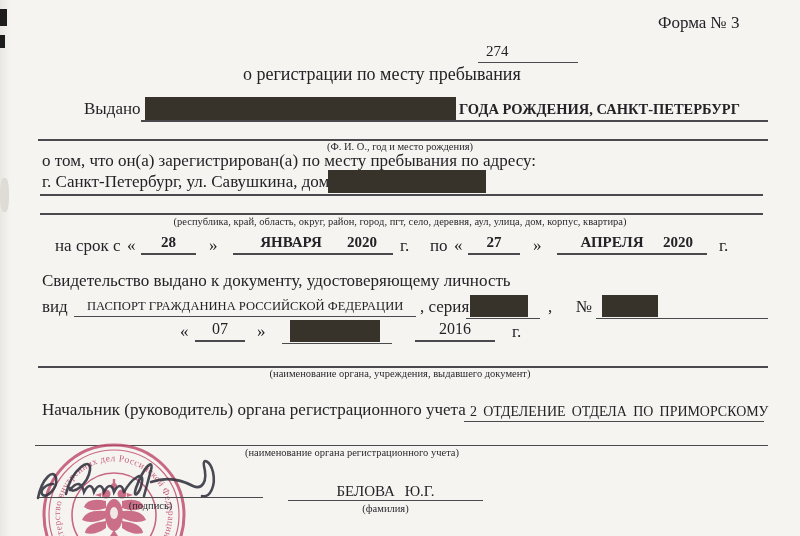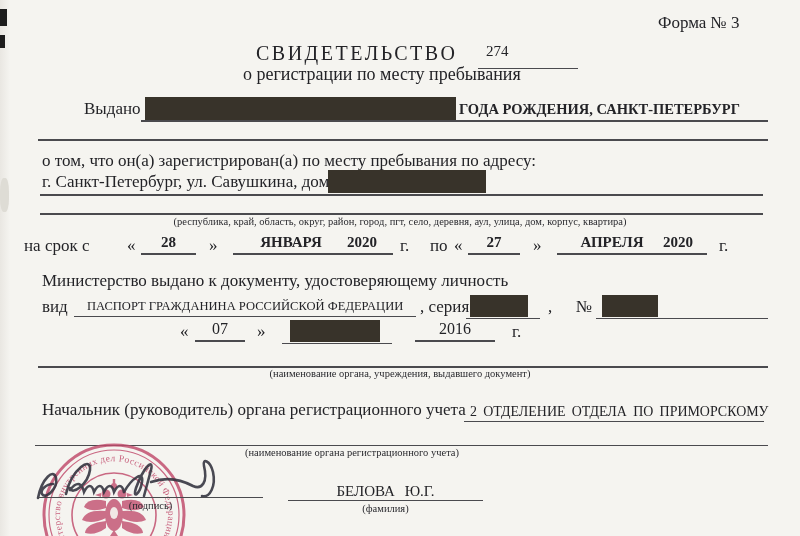--- a/index.html
+++ b/index.html
@@ -32,53 +32,53 @@
 </head>
 <body>
 
 <div class="page">
 
   <div class="artifact" style="left:0;top:9px;width:7px;height:17px"></div>
   <div class="artifact" style="left:0;top:35px;width:5px;height:13px"></div>
   <div class="smudge" style="left:0;top:178px;width:9px;height:34px"></div>
 
   <div class="abs t" style="left:658px;top:13px">Форма № 3</div>
-  <div class="abs big" style="left:256px;top:42px">СВИДЕТЕЛЬСТВО</div>
-  <div class="abs" style="left:478px;top:43px;width:92px;border-bottom:1.5px solid #4a4a4e;padding-bottom:8px;font-size:15px;text-align:left;padding-left:8px">274</div>
+  <div class="abs" style="left:478px;top:43px;width:92px;border-bottom:1.5px solid #4a4a4e;padding-bottom:2px;font-size:15px;text-align:left;padding-left:8px">274</div>
   <div class="abs sub" style="left:243px;top:64px">о регистрации по месту пребывания</div>
 
   <div class="abs t" style="left:84px;top:99px">Выдано</div>
   <div class="red" style="left:145px;top:97px;width:311px;height:23px"></div>
   <div class="abs bold" style="left:459px;top:101px;font-size:14.5px;white-space:nowrap">ГОДА РОЖДЕНИЯ, САНКТ-ПЕТЕРБУРГ</div>
   <div class="rule" style="left:141px;top:120px;width:627px"></div>
   <div class="rule" style="left:38px;top:139px;width:730px"></div>
+  <div class="cap" style="left:0;top:141px;width:800px">(Ф. И. О., год и место рождения)</div>
 
   <div class="abs t" style="left:42px;top:172px">г. Санкт-Петербург, ул. Савушкина, дом</div>
   <div class="abs t" style="left:42px;top:151px">о том, что он(а) зарегистрирован(а) по месту пребывания по адресу:</div>
   <div class="red" style="left:328px;top:170px;width:158px;height:23px"></div>
   <div class="rule" style="left:40px;top:194px;width:723px"></div>
   <div class="rule" style="left:40px;top:213px;width:723px"></div>
   <div class="cap" style="left:0;top:216px;width:800px">(республика, край, область, округ, район, город, пгт, село, деревня, аул, улица, дом, корпус, квартира)</div>
 
-  <div class="abs t" style="left:24px;top:236px">на срок с</div>
+  <div class="abs t" style="left:55px;top:236px">на срок с</div>
   <div class="abs t" style="left:127px;top:236px">«</div>
   <div class="fill" style="left:141px;top:234px;width:55px">28</div>
   <div class="abs t" style="left:209px;top:236px">»</div>
   <div class="fill" style="left:233px;top:234px;width:116px">ЯНВАРЯ</div>
   <div class="fill" style="left:331px;top:234px;width:62px">2020</div>
   <div class="abs t" style="left:400px;top:236px">г.</div>
   <div class="abs t" style="left:430px;top:236px">по</div>
   <div class="abs t" style="left:454px;top:236px">«</div>
   <div class="fill" style="left:468px;top:234px;width:52px">27</div>
   <div class="abs t" style="left:533px;top:236px">»</div>
   <div class="fill" style="left:557px;top:234px;width:110px">АПРЕЛЯ</div>
   <div class="fill" style="left:649px;top:234px;width:58px">2020</div>
   <div class="abs t" style="left:719px;top:236px">г.</div>
 
-  <div class="abs t" style="left:42px;top:271px">Министерство выдано к документу, удостоверяющему личность</div>
+  <div class="abs t" style="left:42px;top:271px">Свидетельство выдано к документу, удостоверяющему личность</div>
   <div class="abs t" style="left:42px;top:297px">вид</div>
   <div class="abs" style="left:74px;top:296px;width:342px;border-bottom:1.5px solid #4a4a4e;padding-bottom:2px;text-align:center">
     <span class="cond" style="font-size:13.5px;transform-origin:50% 50%">ПАСПОРТ ГРАЖДАНИНА РОССИЙСКОЙ ФЕДЕРАЦИИ</span>
   </div>
   <div class="abs t" style="left:420px;top:297px">, серия</div>
   <div class="rule thin" style="left:466px;top:318px;width:74px"></div>
   <div class="red" style="left:470px;top:295px;width:58px;height:22px"></div>
   <div class="abs t" style="left:548px;top:297px">,</div>
   <div class="abs t" style="left:576px;top:297px">№</div>
   <div class="rule thin" style="left:596px;top:318px;width:172px"></div>

